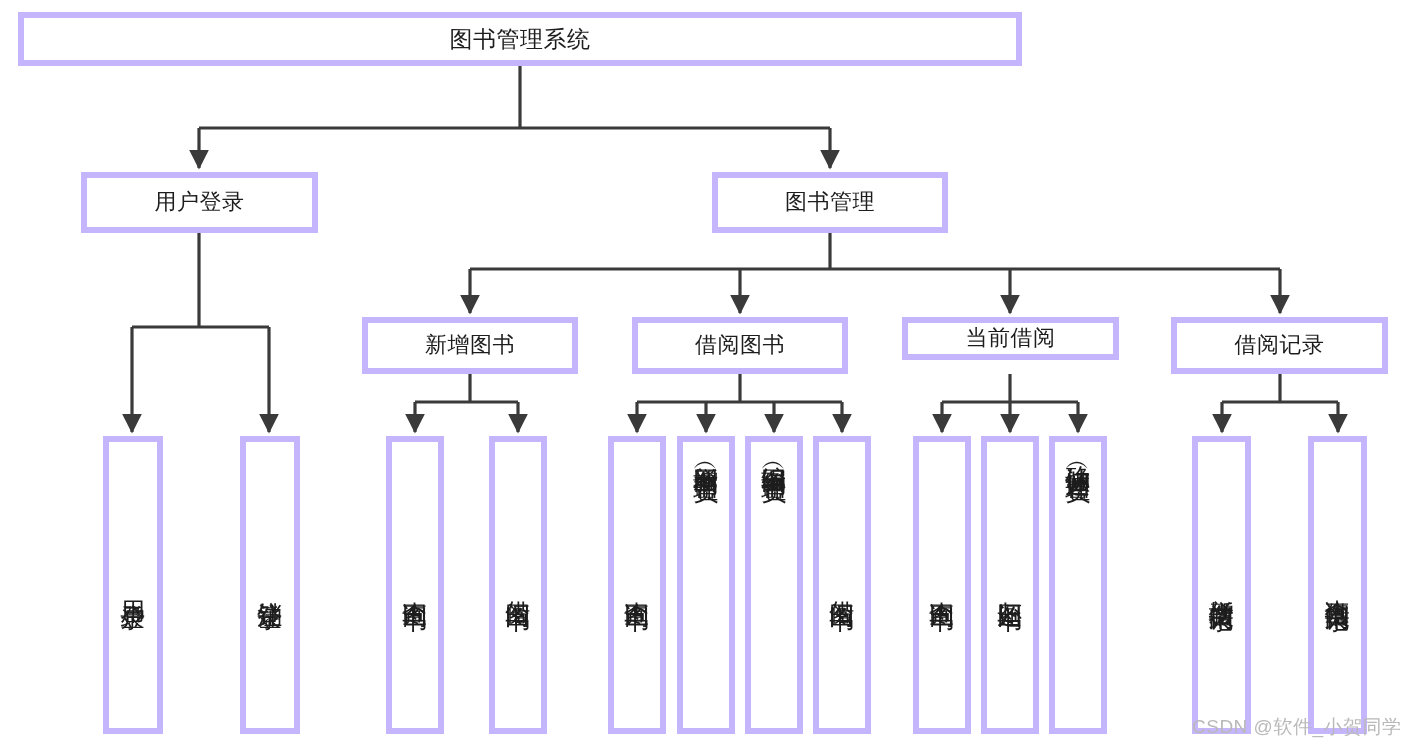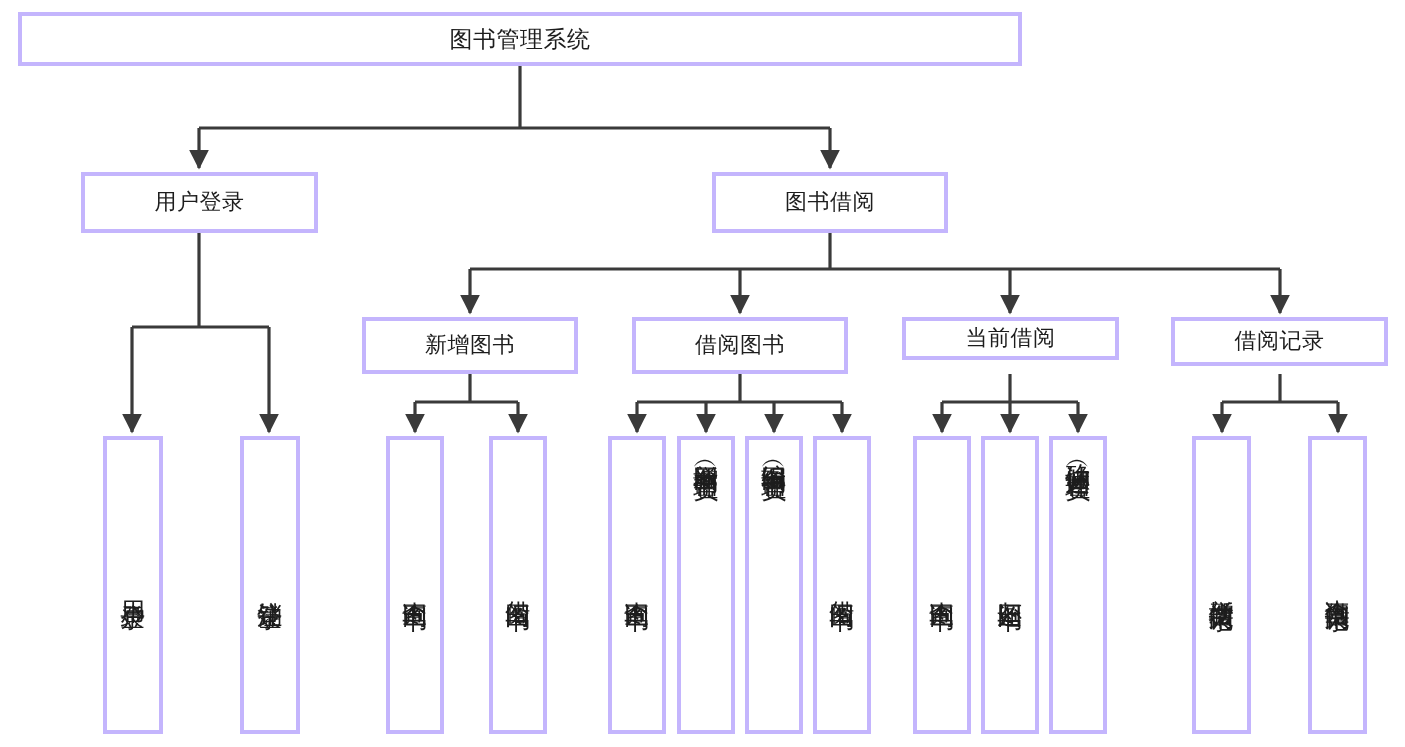--- a/index.html
+++ b/index.html
@@ -24,21 +24,21 @@
     left: 0;
     top: 0;
     width: 1405px;
     height: 747px;
     pointer-events: none;
   }
   .node {
     position: absolute;
     box-sizing: border-box;
     background: #ffffff;
-    border: 4px solid #c4b5fd;
+    border: 6px solid #c4b5fd;
     display: flex;
     align-items: center;
     justify-content: center;
     text-align: center;
   }
   .node .label {
     display: block;
     line-height: 1.22;
     letter-spacing: 0.5px;
     color: #1d1d1d;
@@ -134,36 +134,36 @@
 
   <div class="node horiz root" style="left:18px; top:12px; width:1004px; height:54px;">
     <span class="label">图书管理系统</span>
   </div>
 
   <div class="node horiz" style="left:81px; top:172px; width:237px; height:61px;">
     <span class="label">用户登录</span>
   </div>
 
   <div class="node horiz" style="left:712px; top:172px; width:236px; height:61px;">
-    <span class="label">图书借阅</span>
+    <span class="label">图书管理</span>
   </div>
 
   <div class="node horiz" style="left:362px; top:317px; width:216px; height:57px;">
     <span class="label">新增图书</span>
   </div>
 
   <div class="node horiz" style="left:632px; top:317px; width:216px; height:57px;">
     <span class="label">借阅图书</span>
   </div>
 
   <div class="node horiz" style="left:902px; top:317px; width:217px; height:43px;">
     <span class="label">当前借阅</span>
   </div>
 
-  <div class="node horiz" style="left:1171px; top:317px; width:217px; height:49px;">
+  <div class="node horiz" style="left:1171px; top:317px; width:217px; height:57px;">
     <span class="label">借阅记录</span>
   </div>
 
   <div class="node vert centered" style="left:103px; top:436px; width:60px; height:298px;">
     <span class="label">用户登录</span>
   </div>
 
   <div class="node vert centered" style="left:240px; top:436px; width:60px; height:298px;">
     <span class="label">注销登录</span>
   </div>
@@ -205,14 +205,15 @@
   </div>
 
   <div class="node vert centered" style="left:1192px; top:436px; width:59px; height:298px;">
     <span class="label">新增借阅记录</span>
   </div>
 
   <div class="node vert centered" style="left:1308px; top:436px; width:59px; height:298px;">
     <span class="label">查询借阅记录</span>
   </div>
 
+  <div class="watermark" style="left:1192px; top:714px;">CSDN @软件_小贺同学</div>
 
 </div>
 
 </body></html>

